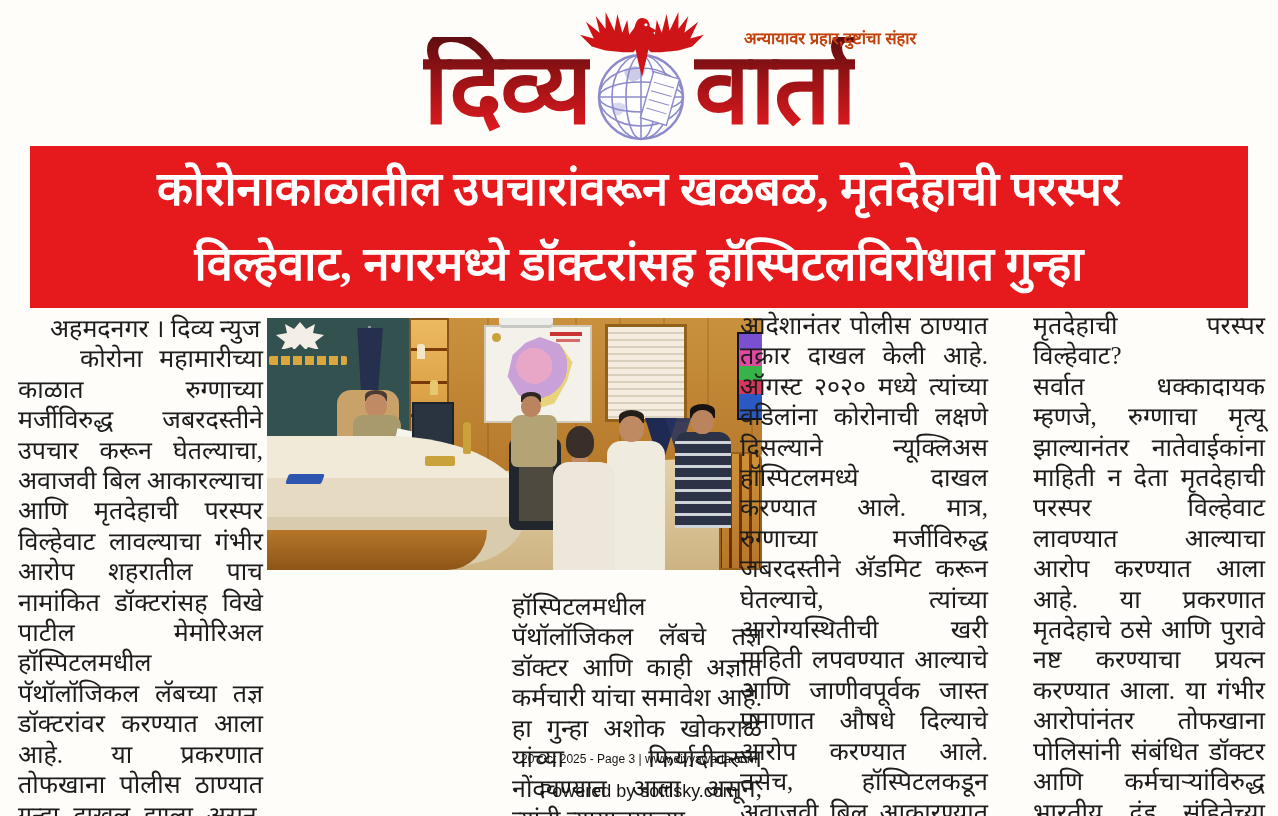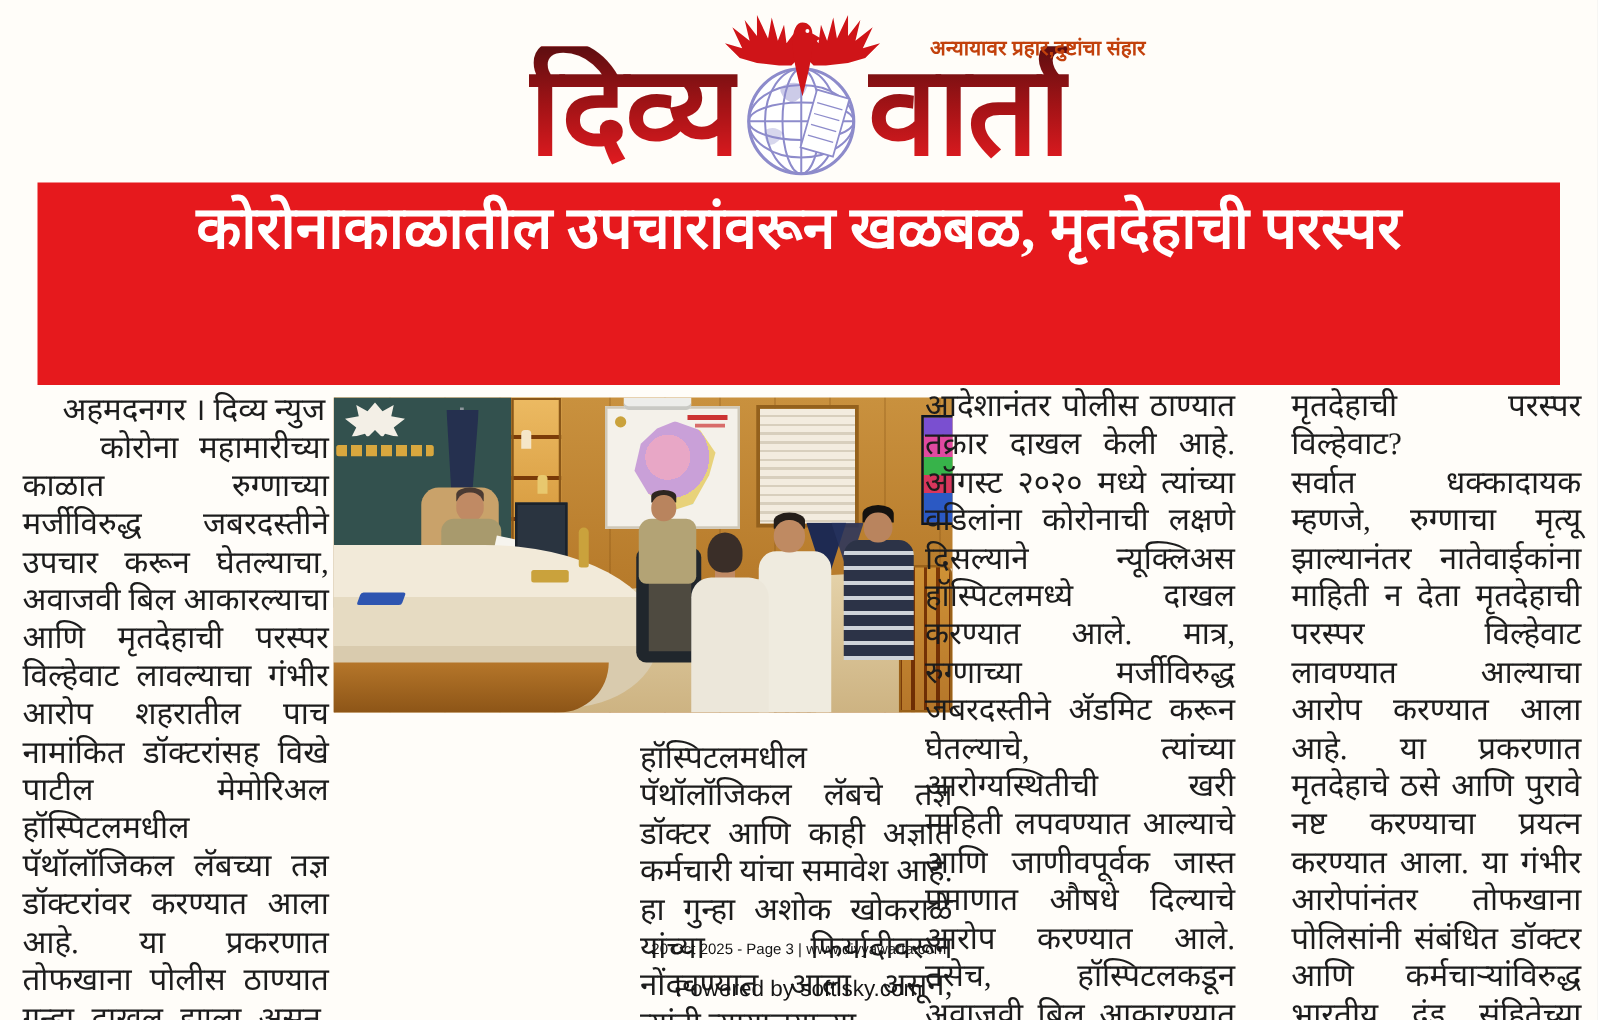--- a/index.html
+++ b/index.html
@@ -14,21 +14,21 @@
      background:linear-gradient(180deg,var(--masthead-top,#5e0e10) 0%,#a21316 45%,var(--masthead-bottom,#ee1c22) 100%);
      -webkit-background-clip:text;background-clip:text;color:transparent;}
   .mast-logo{width:128px;height:142px;position:relative;margin:0 -12px;z-index:1;}
   .mast-eagle{position:absolute;left:0;top:8px;}
   .mast-globe{position:absolute;left:18px;top:52px;}
   .tagline{position:absolute;left:704px;top:26px;width:240px;
      font-family:"Liberation Sans","DejaVu Sans",sans-serif;font-weight:700;font-size:16.5px;color:#c2410c;z-index:3;margin-left:40px;}
 
   
   .banner{position:absolute;left:30px;top:146px;width:1218px;height:162px;
-     background:var(--banner-red,#e6191d);display:flex;justify-content:center;
+     background:var(--banner-red,#e6191d);display:flex;flex-direction:column;justify-content:center;
      text-align:center;}
   .banner-line{color:#ffffff;font-weight:700;font-size:47px;line-height:75px;letter-spacing:0;}
 
   
   .bodytext{position:absolute;font-size:25px;line-height:30.4px;color:var(--body-text,#1c1c1c);
      text-align:justify;}
   .bodytext p{margin:0;}
   .col1{left:18px;top:314px;width:245px;}
   .dateline{padding-left:32px;}
   .indent p{text-indent:62px;}
@@ -153,20 +153,21 @@
           <circle cx="69" cy="17" r="1.6" fill="#ffffff"></circle>
         </svg>
       </span>
       <span class="mast-word">वार्ता</span>
     </div>
     <div class="tagline">अन्यायावर प्रहार,दुष्टांचा संहार</div>
   </div>
 
   <div class="banner">
     <span class="banner-line">कोरोनाकाळातील उपचारांवरून खळबळ, मृतदेहाची परस्पर</span>
+    <span class="banner-line">विल्हेवाट, नगरमध्ये डॉक्टरांसह हॉस्पिटलविरोधात गुन्हा</span>
   </div>
 
   <div class="bodytext col1 indent">
     <div class="dateline">अहमदनगर । दिव्य न्युज</div>
     <p>कोरोना महामारीच्या काळात रुग्णाच्या मर्जीविरुद्ध जबरदस्तीने उपचार करून घेतल्याचा, अवाजवी बिल आकारल्याचा आणि मृतदेहाची परस्पर विल्हेवाट लावल्याचा गंभीर आरोप शहरातील पाच नामांकित डॉक्टरांसह विखे पाटील मेमोरिअल हॉस्पिटलमधील पॅथॉलॉजिकल लॅबच्या तज्ञ डॉक्टरांवर करण्यात आला आहे. या प्रकरणात तोफखाना पोलीस ठाण्यात गुन्हा दाखल झाला असून, वैद्यकीय क्षेत्रात एकच खळबळ उडाली आहे.</p>
   </div>
 
   <div class="photo">
     <div class="ph-planks"></div>
     <div class="ph-teal"></div>

